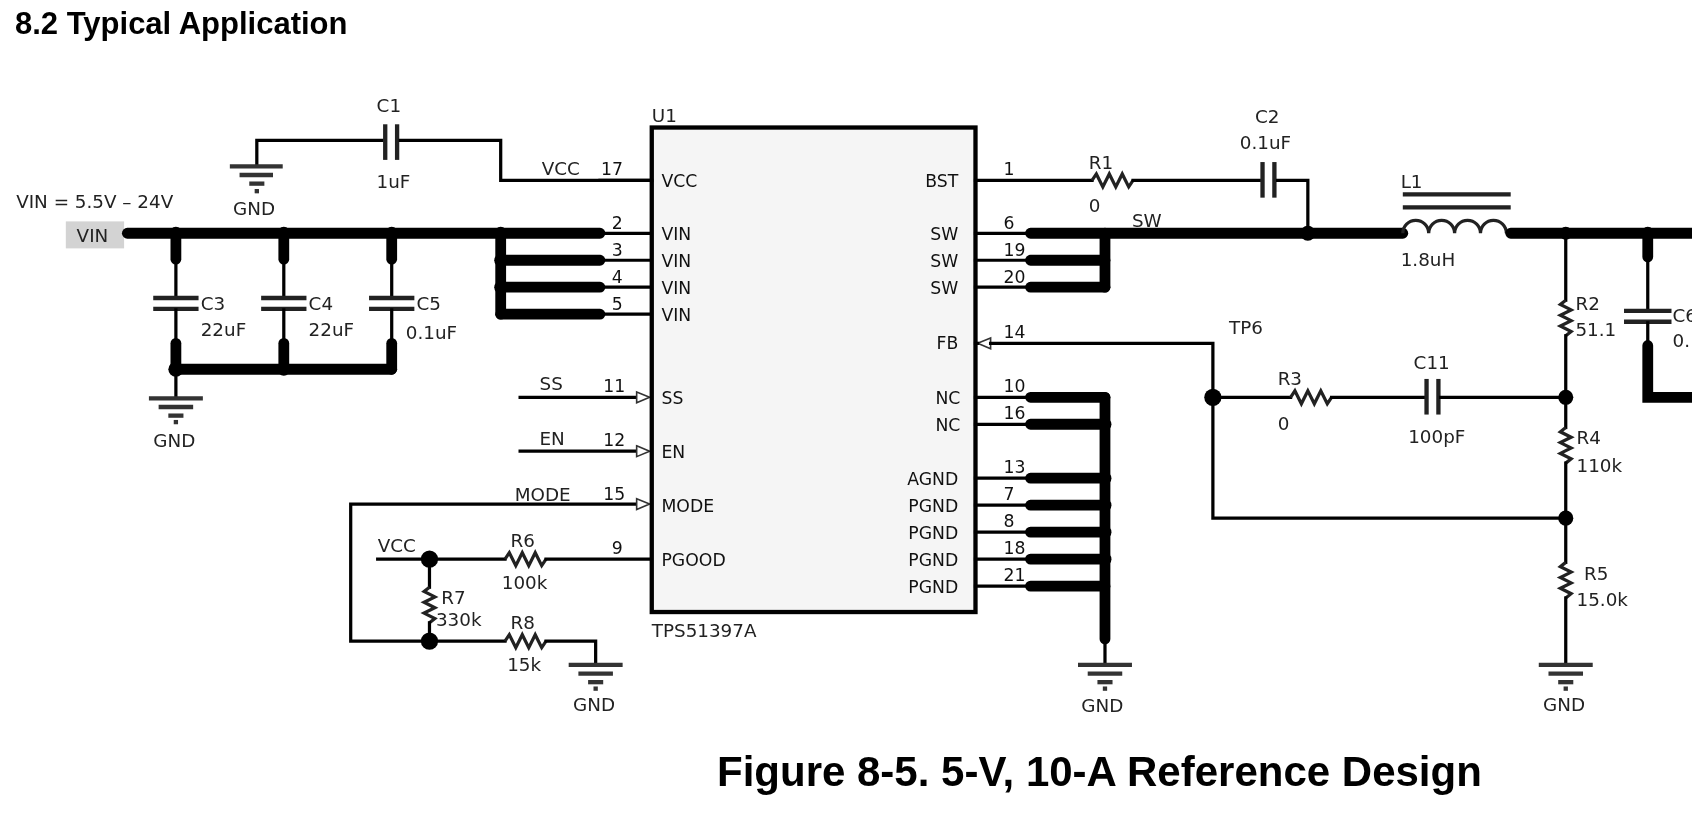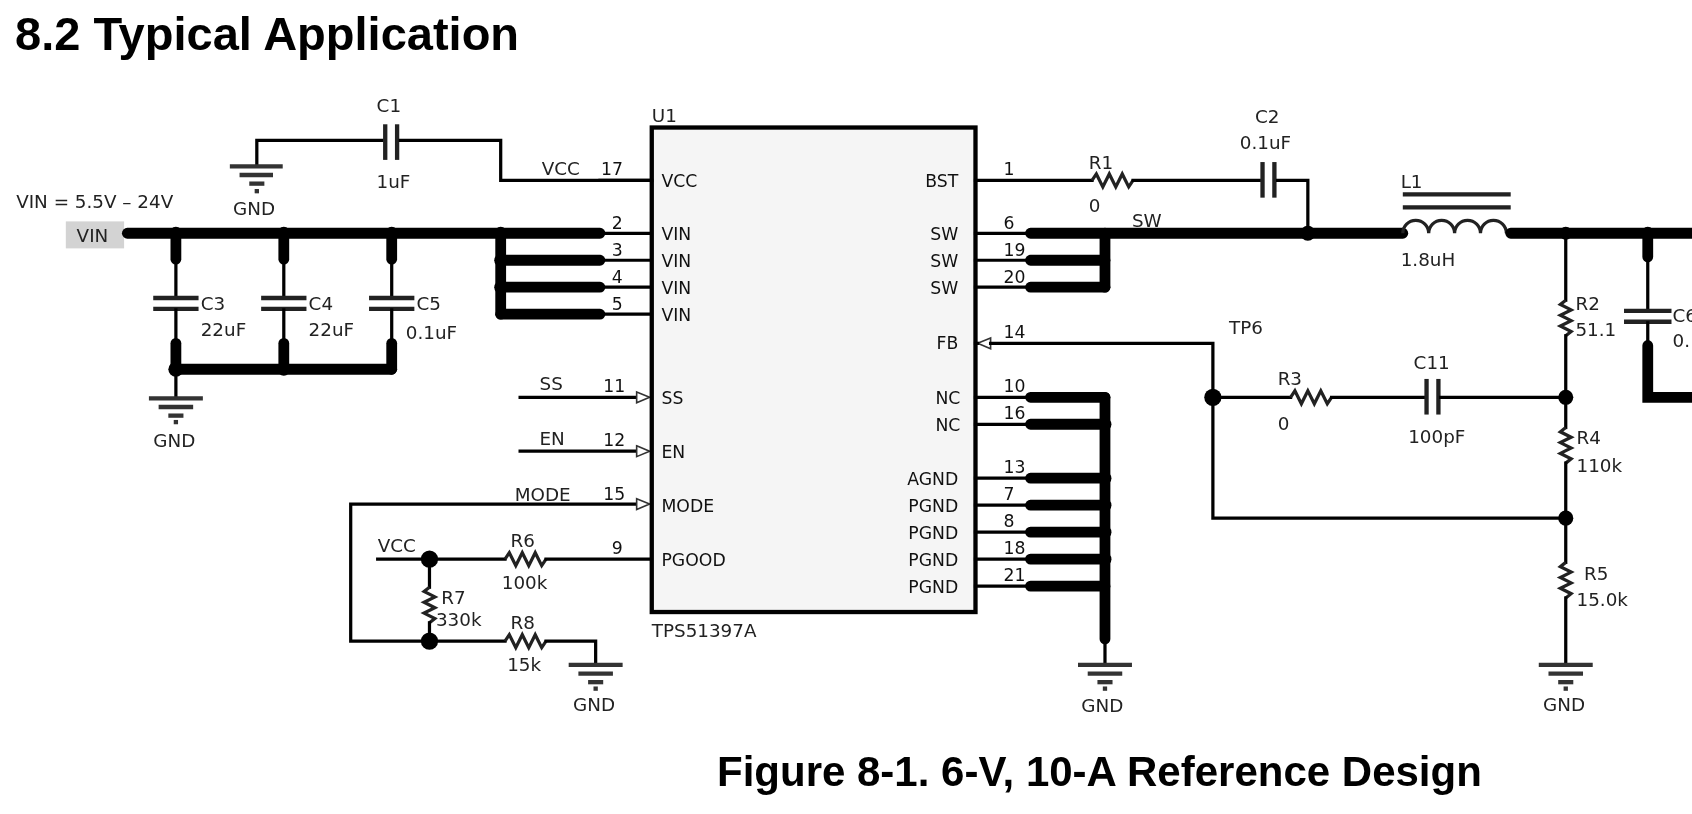--- a/index.html
+++ b/index.html
@@ -1,17 +1,17 @@
 <!DOCTYPE html>
 <html><head>
 <meta charset="utf-8">
 <style>
   html,body{margin:0;padding:0;background:#fff;}
   body{width:1692px;height:814px;overflow:hidden;position:relative;font-family:"Liberation Sans",sans-serif;}
-  #title{position:absolute;left:15px;top:6px;font-family:"Liberation Sans",sans-serif;font-weight:bold;font-size:47px;color:#000;letter-spacing:0px;}
+  #title{position:absolute;left:15px;top:6px;font-family:"Liberation Sans",sans-serif;font-weight:bold;font-size:31px;color:#000;letter-spacing:0px;}
   #caption{position:absolute;left:717px;top:748px;font-family:"Liberation Sans",sans-serif;font-weight:bold;font-size:42px;color:#000;}
   svg{position:absolute;left:0;top:0;}
   .w{stroke:#000;stroke-width:3;fill:none;stroke-linecap:square;}
   .wb{stroke:#000;stroke-width:10;fill:none;stroke-linecap:round;}
   .comp{stroke:#222;stroke-width:3;fill:none;}
   .capp{stroke:#222;stroke-width:4;fill:none;}
   .dot{fill:#000;}
   .t{font-family:"DejaVu Sans",sans-serif;font-size:17px;fill:#222;}
   .pin{font-family:"DejaVu Sans",sans-serif;font-size:16px;fill:#111;}
   .gnd{stroke:#333;stroke-width:4;}
@@ -306,13 +306,13 @@
     <line class="gnd" x1="1008" y1="624" x2="1040" y2="624"></line>
     <line class="gnd" x1="1017" y1="632" x2="1031" y2="632"></line>
     <line class="gnd" x1="1022" y1="638" x2="1026" y2="638"></line>
   </g>
   <text class="t" x="1002" y="660">GND</text>
 
   <line class="w" x1="556" y1="167" x2="604" y2="167"></line>
   <line class="w" x1="904" y1="318" x2="906" y2="318"></line>
 </svg>
 
-<div id="caption">Figure 8-1. 6-V, 10-A Reference Design</div>
+<div id="caption">Figure 8-5. 5-V, 10-A Reference Design</div>
 
 </body></html>

